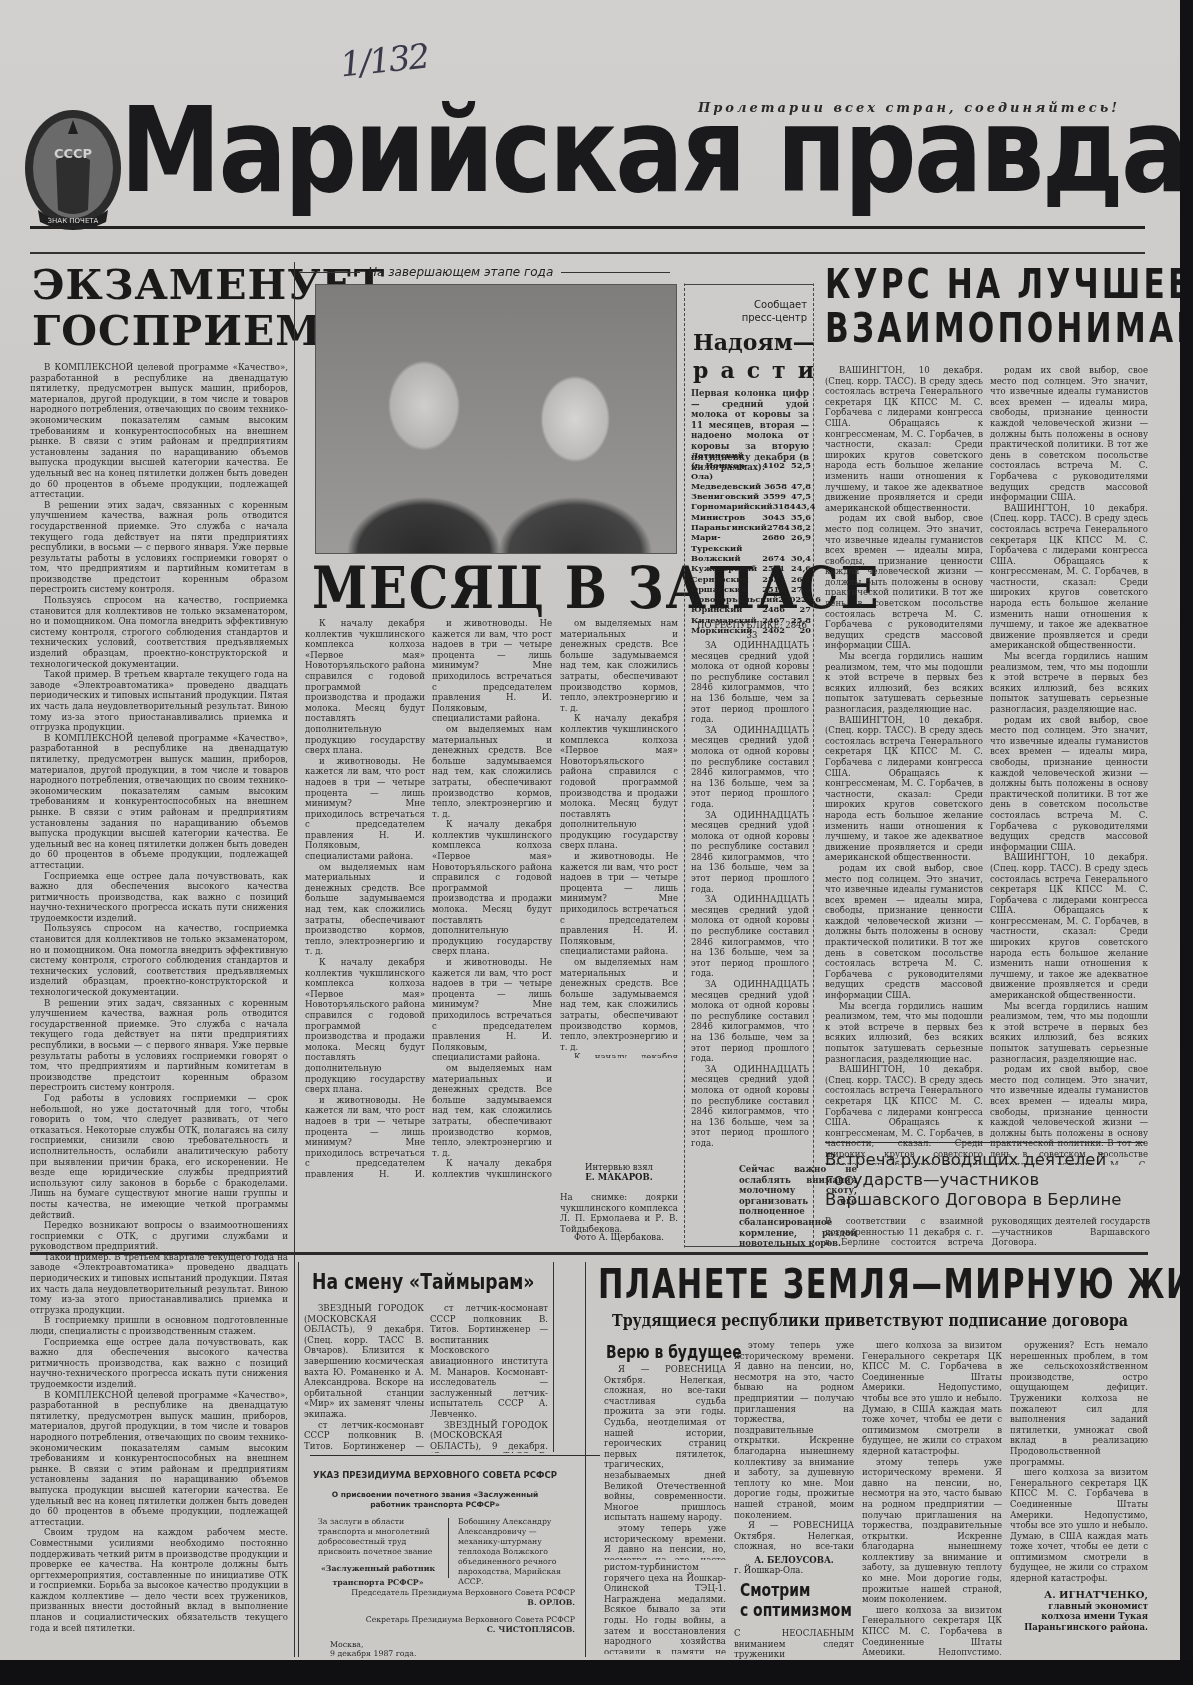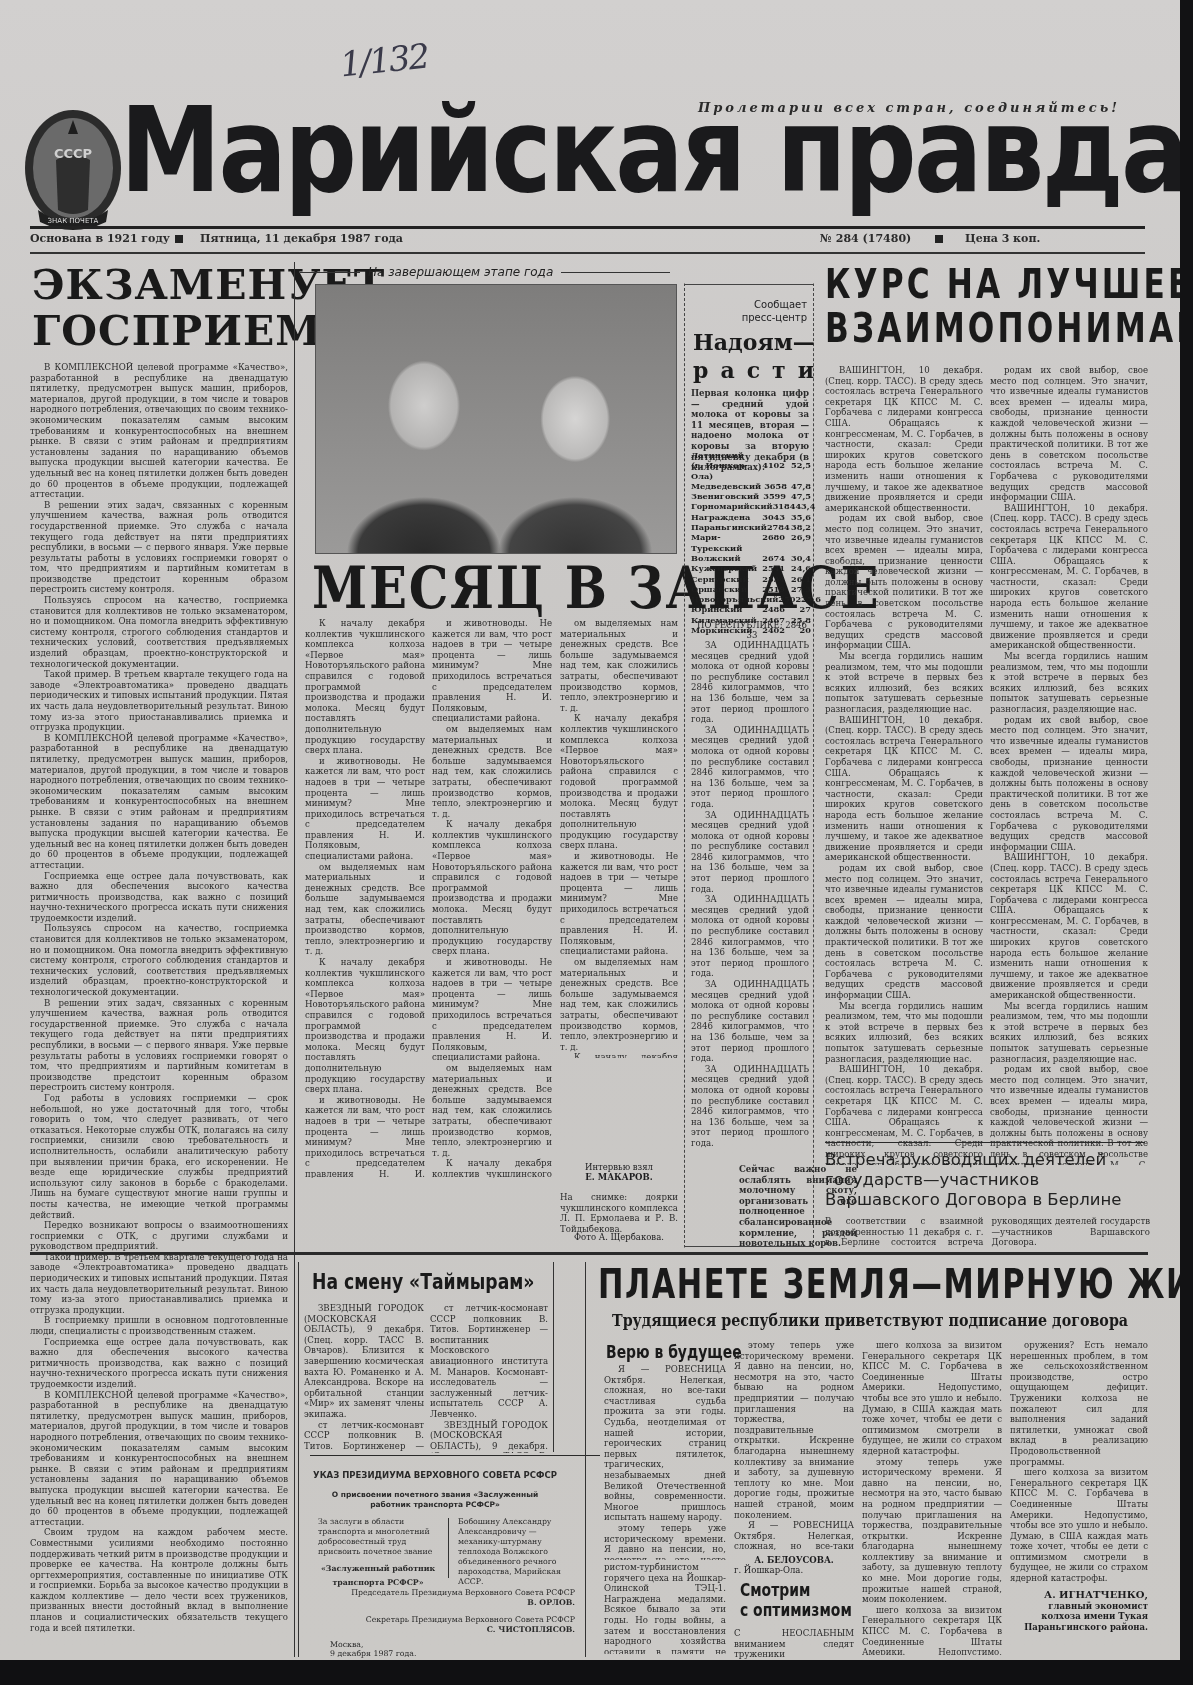--- a/index.html
+++ b/index.html
@@ -73,28 +73,20 @@
       <path d="M38 60 Q55 50 72 60 L70 110 Q55 118 40 110 Z" fill="#2e2e2e"></path>
       <text x="55" y="58" text-anchor="middle" font-family="DejaVu Sans, sans-serif" font-size="13" font-weight="bold" fill="#d0d0d0">СССР</text>
       <path d="M20 110 Q55 135 90 110 L88 122 Q55 138 22 122 Z" fill="#1f1f1f"></path>
       <text x="55" y="123" text-anchor="middle" font-family="DejaVu Sans, sans-serif" font-size="7" fill="#ddd">ЗНАК ПОЧЕТА</text>
     </svg>
   </div>
 
   <div class="masthead">Марийская правда</div>
   <div class="rule-top"></div>
 
-  <div class="issue-row">
-    <span style="left:0;">Основана в 1921 году</span>
-    <span style="left:145px; top:5px;" class="sq"></span>
-    <span style="left:170px;">Пятница, 11 декабря 1987 года</span>
-    <span style="left:790px;">№ 284 (17480)</span>
-    <span style="left:905px; top:5px;" class="sq"></span>
-    <span style="left:935px;">Цена 3 коп.</span>
-  </div>
   <div class="rule-issue"></div>
 
   <div>
     <div class="h-serif" style="position:absolute; left:32px; top:262px; font-size:41px; line-height:46px; letter-spacing:1px;">
       <div>ЭКЗАМЕНУЕТ</div>
       <div>ГОСПРИЕМКА</div>
     </div>
     <div class="col-text" style="position:absolute; left:30px; top:362px; width:258px; height:1290px; overflow:hidden;">
       <p>В КОМПЛЕКСНОЙ целевой программе «Качество», разработанной в республике на двенадцатую пятилетку, предусмотрен выпуск машин, приборов, материалов, другой продукции, в том числе и товаров народного потребления, отвечающих по своим технико-экономическим показателям самым высоким требованиям и конкурентоспособных на внешнем рынке. В связи с этим районам и предприятиям установлены задания по наращиванию объемов выпуска продукции высшей категории качества. Ее удельный вес на конец пятилетки должен быть доведен до 60 процентов в объеме продукции, подлежащей аттестации.</p>
       <p>В решении этих задач, связанных с коренным улучшением качества, важная роль отводится государственной приемке. Это служба с начала текущего года действует на пяти предприятиях республики, в восьми — с первого января. Уже первые результаты работы в условиях госприемки говорят о том, что предприятиям и партийным комитетам в производстве предстоит коренным образом перестроить систему контроля.</p>
@@ -188,21 +180,21 @@
           <span class="name">Звениговский</span>
           <span class="v1">3599</span>
           <span class="v2">47,5</span>
         </div>
         <div class="tr">
           <span class="name">Горномарийский</span>
           <span class="v1">3184</span>
           <span class="v2">43,4</span>
         </div>
         <div class="tr">
-          <span class="name">Награждена</span>
+          <span class="name">Министров</span>
           <span class="v1">3043</span>
           <span class="v2">35,6</span>
         </div>
         <div class="tr">
           <span class="name">Параньгинский</span>
           <span class="v1">2784</span>
           <span class="v2">38,2</span>
         </div>
         <div class="tr">
           <span class="name">Мари-Турекский</span>

